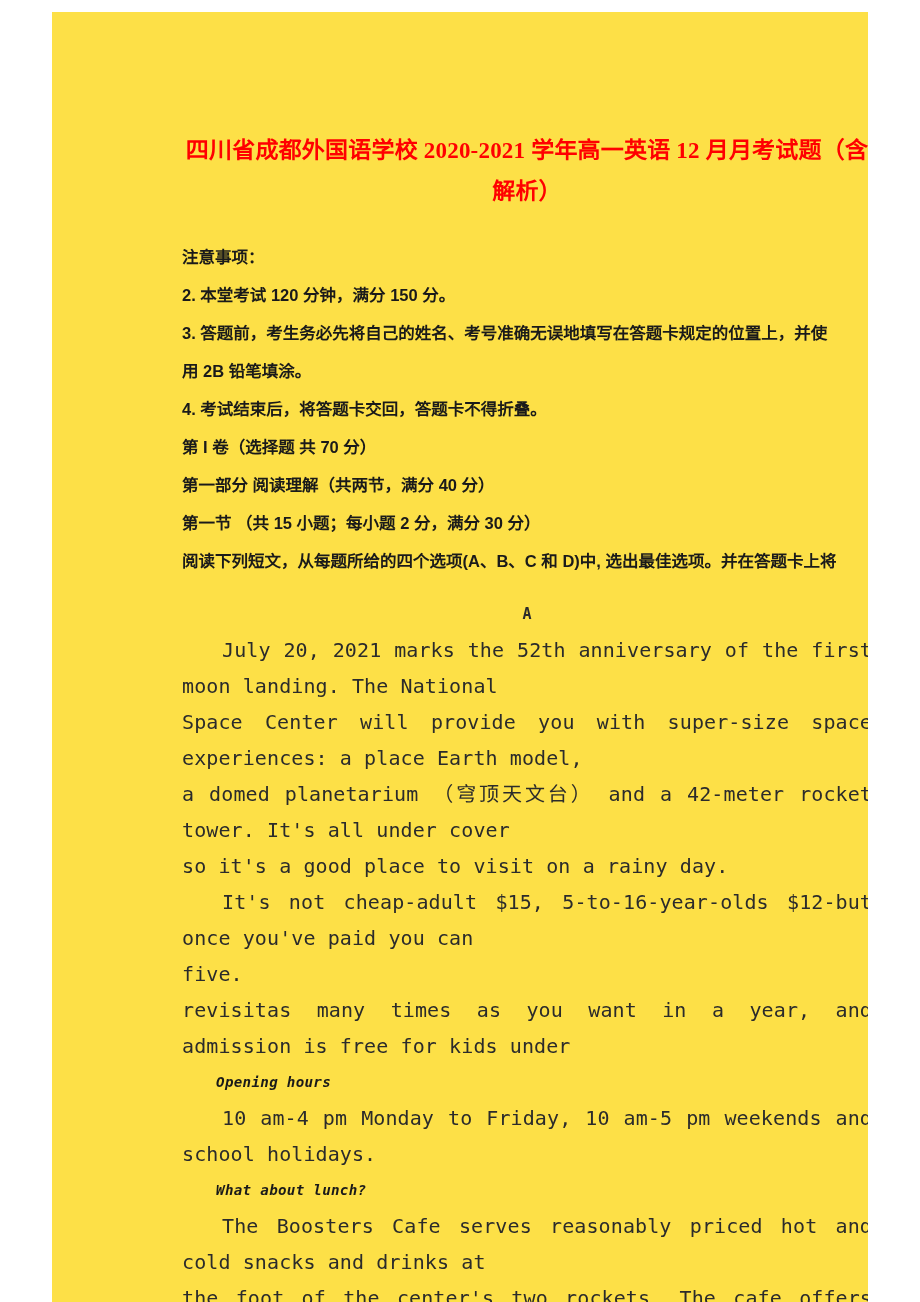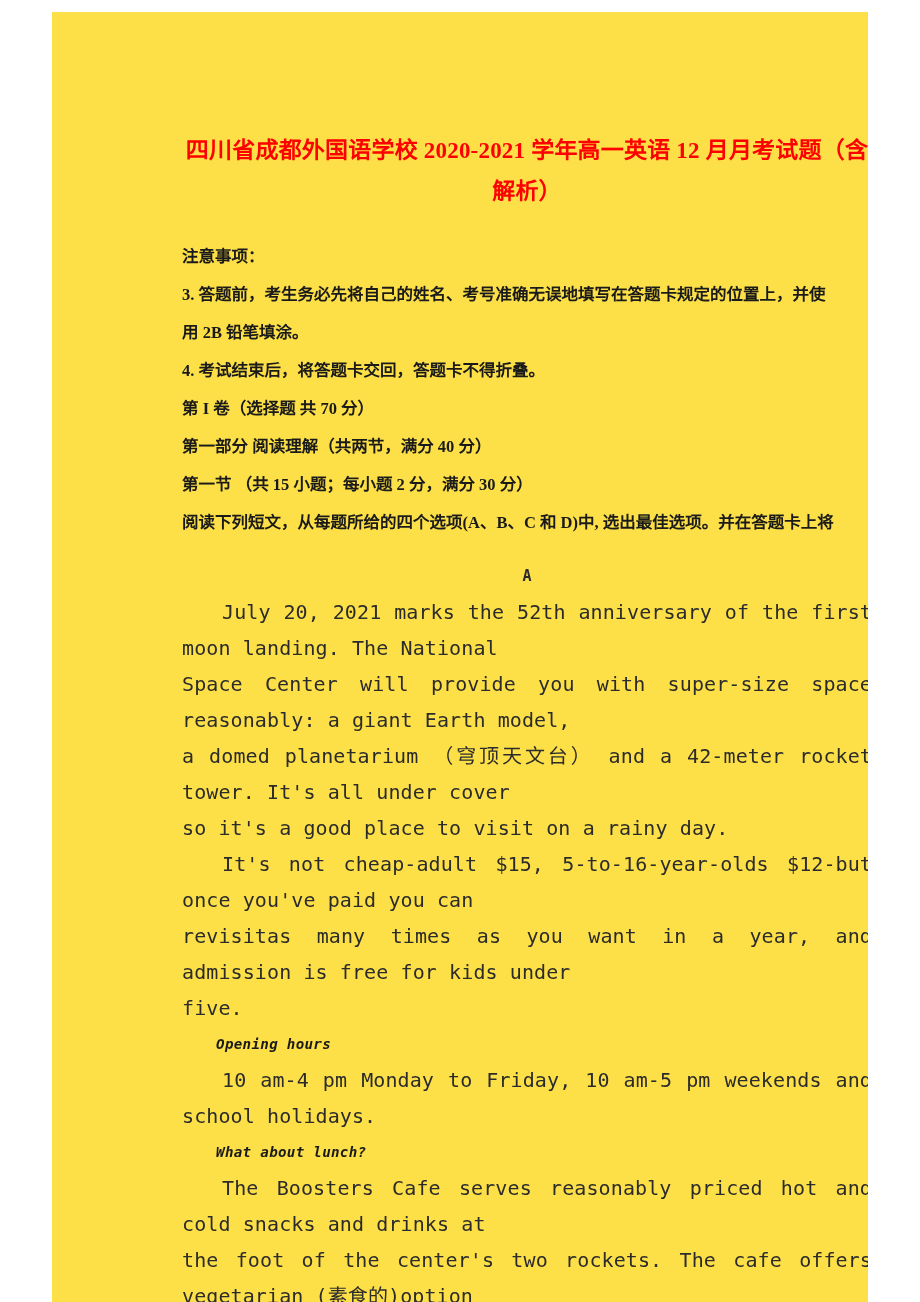--- a/index.html
+++ b/index.html
@@ -34,21 +34,21 @@
     font-size: 23px;
     line-height: 41px;
     text-align: center;
     margin: 0;
     padding-top: 118px;
     letter-spacing: 0.2px;
   }
 
   
   .cn {
-    font-family: Liberation Serif, serif;
+    font-family: Liberation Sans, sans-serif;
     font-size: 16.5px;
     line-height: 38px;
     color: #1a1a1a;
     margin: 0;
     text-align: left;
     font-weight: 600;
   }
 
   .notes-heading {
     margin-top: 26px;
@@ -102,41 +102,42 @@
 <div class="page">
   <div class="content">
 
     <h1 class="doc-title">
       <span>四川省成都外国语学校 2020-2021 学年高一英语 12 月月考试题（含</span>
       <br>
       <span>解析）</span>
     </h1>
 
     <p class="cn notes-heading">注意事项：</p>
+    <p class="cn">2. 本堂考试 120 分钟，满分 150 分。</p>
     <p class="cn">3. 答题前，考生务必先将自己的姓名、考号准确无误地填写在答题卡规定的位置上，并使</p>
     <p class="cn">用 2B 铅笔填涂。</p>
     <p class="cn">4. 考试结束后，将答题卡交回，答题卡不得折叠。</p>
 
     <p class="cn cn-center">第 I 卷（选择题 共 70 分）</p>
     <p class="cn">第一部分 阅读理解（共两节，满分 40 分）</p>
     <p class="cn">第一节 （共 15 小题；每小题 2 分，满分 30 分）</p>
     <p class="cn">阅读下列短文，从每题所给的四个选项(A、B、C 和 D)中, 选出最佳选项。并在答题卡上将</p>
 
     <div class="spacer-a"></div>
 
     <p class="en en-center">A</p>
 
     <p class="en en-indent">July 20, 2021 marks the 52th anniversary of the first moon landing. The National</p>
-    <p class="en">Space Center will provide you with super-size space reasonably: a giant Earth model,</p>
+    <p class="en">Space Center will provide you with super-size space experiences: a place Earth model,</p>
     <p class="en">a domed planetarium （穹顶天文台） and a 42-meter rocket tower. It's all under cover</p>
     <p class="en">so it's a good place to visit on a rainy day.</p>
 
     <p class="en en-indent">It's not cheap-adult $15, 5-to-16-year-olds $12-but once you've paid you can</p>
+    <p class="en">five.</p>
     <p class="en">revisitas many times as you want in a year, and admission is free for kids under</p>
-    <p class="en">five.</p>
 
     <p class="en-subhead">Opening hours</p>
     <p class="en en-indent">10 am-4 pm Monday to Friday, 10 am-5 pm weekends and school holidays.</p>
 
     <p class="en-subhead">What about lunch?</p>
     <p class="en en-indent">The Boosters Cafe serves reasonably priced hot and cold snacks and drinks at</p>
     <p class="en">the foot of the center's two rockets. The cafe offers vegetarian (素食的)option</p>
 
   </div>
 </div>

